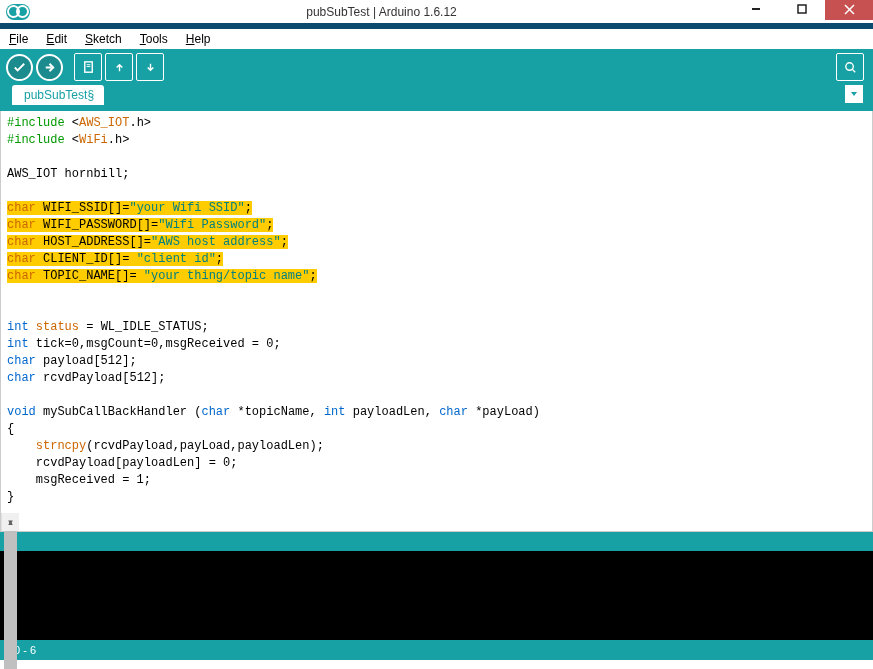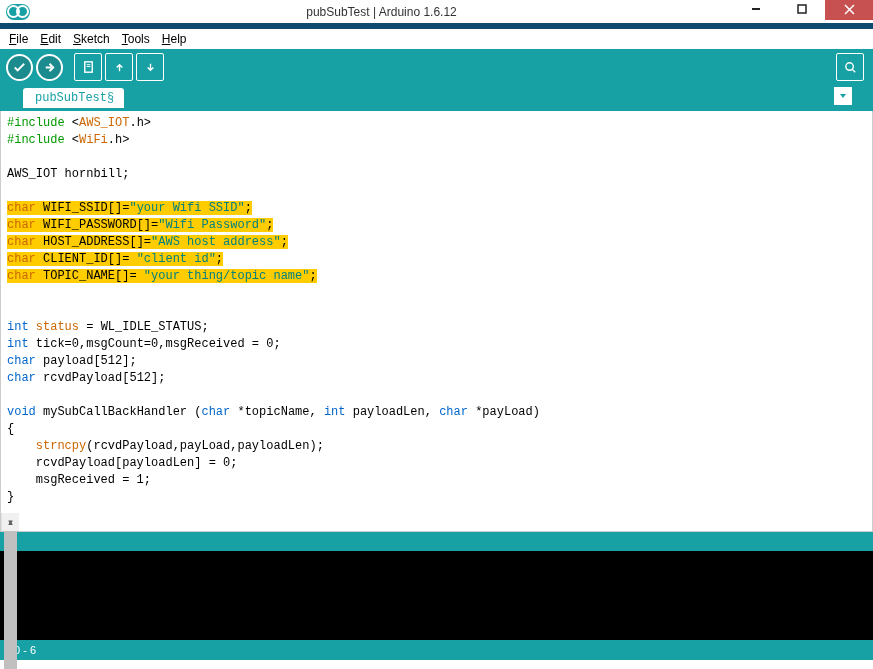--- a/index.html
+++ b/index.html
@@ -10,32 +10,32 @@
 .arduino-logo::before, .arduino-logo::after { content: ''; position: absolute; width: 9px; height: 9px; border: 2px solid #fff; border-radius: 50%; top: 1px; }
 .arduino-logo::before { left: 1px; }
 .arduino-logo::after { right: 1px; }
 .title-text { flex: 1; text-align: center; font-size: 12px; color: #333; }
 .win-buttons { display: flex; height: 100%; }
 .win-btn { width: 46px; height: 22px; display: flex; align-items: center; justify-content: center; font-size: 11px; margin-top: -2px; }
 .win-btn.min { background: #fff; }
 .win-btn.max { background: #fff; }
 .win-btn.close { background: #c75050; color: #fff; width: 48px; }
 
-.menubar { height: 20px; background: #fff; display: flex; align-items: center; padding: 0 4px; gap: 2px; }
+.menubar { height: 20px; background: #fff; display: flex; align-items: center; padding: 0 4px; gap: 8px; }
 .menu-item { padding: 1px 5px; font-size: 12px; cursor: default; }
 .menu-item u { text-decoration: underline; }
 
 .toolbar { height: 36px; background: #17a1a5; display: flex; align-items: center; padding: 0 6px; }
 .tool-btn { width: 28px; height: 28px; border-radius: 3px; margin-right: 3px; display: flex; align-items: center; justify-content: center; color: #fff; }
 .tool-btn.round { border-radius: 50%; background: #1b8b8e; border: 2px solid #fff; width: 27px; height: 27px; }
 .tool-btn.square { border: 1.5px solid #fff; border-radius: 2px; }
 .tool-spacer { flex: 1; }
 .tool-btn svg { width: 15px; height: 15px; }
 
-.tab-bar { height: 26px; background: #17a1a5; display: flex; align-items: center; padding: 0 17px; font-family: Liberation Mono, monospace; }
+.tab-bar { height: 26px; background: #17a1a5; display: flex; align-items: flex-start; padding: 0 6px; }
 .tab { background: #fff; padding: 3px 10px 3px 12px; border-radius: 3px 3px 0 0; font-size: 12px; color: #17a1a5; margin-left: 6px; }
 .tab-right { margin-left: auto; margin-right: 4px; margin-bottom: 4px; width: 18px; height: 18px; background: #fff; display: flex; align-items: center; justify-content: center; }
 
 .editor-wrap { height: 421px; display: flex; background: #fff; border: 1px solid #ccc; border-top: none; margin: 0; flex-direction: column; }
 .editor { flex: 1; padding: 4px 6px; font-family: "Consolas", "Courier New", monospace; font-size: 12px; line-height: 17px; white-space: pre; overflow: hidden; color: #000; }
 .scrollbar-v { width: 18px; background: #f0f0f0; position: relative; border-left: 1px solid #e0e0e0; }
 .scroll-arrow { height: 18px; display: flex; align-items: center; justify-content: center; font-size: 9px; color: #606060; }
 .scroll-thumb { position: absolute; top: 18px; left: 2px; right: 2px; height: 150px; background: #c0c0c0; border-radius: 1px; }
 
 .kw-orange { color: #cc6600; }

